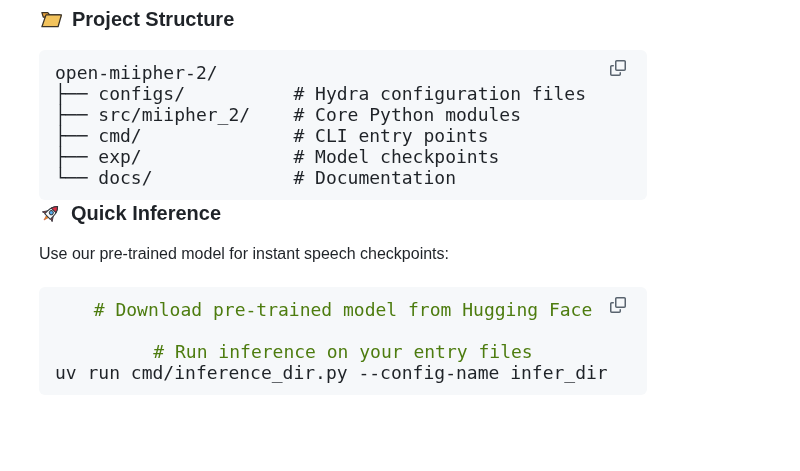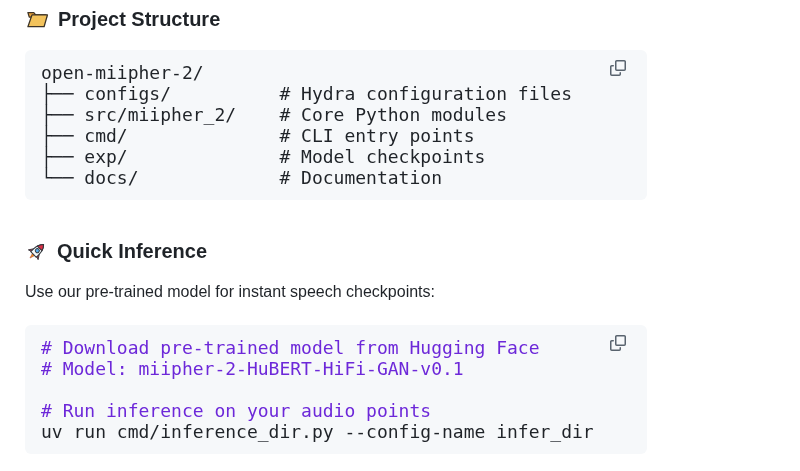--- a/index.html
+++ b/index.html
@@ -6,36 +6,35 @@
     margin: 0;
     padding: 0;
     background: #ffffff;
     width: 800px;
     height: 471px;
     overflow: hidden;
     font-family: "Liberation Sans", sans-serif;
     color: #1f2328;
   }
   .content {
-    padding: 6px 33px 0 25px;
+    padding: 6px 33px 0 39px;
     box-sizing: border-box;
     width: 680px;
   }
   .section-heading {
     display: flex;
     align-items: center;
     gap: 9px;
     font-size: 20px;
     line-height: 26px;
     font-weight: 700;
     color: #1f2328;
     margin: 0 0 18px 0;
   }
   .section-heading.second {
-    margin-top: 38px;
   }
   .heading-icon {
     flex: 0 0 auto;
     display: inline-flex;
   }
   .intro-text {
     font-size: 16px;
     line-height: 19px;
     margin: 0 0 24px 0;
     color: #1f2328;
@@ -55,21 +54,22 @@
     font-family: "DejaVu Sans Mono", "Liberation Mono", monospace;
     font-size: 18px;
     line-height: 21px;
     color: #1f2328;
   }
   .code-line {
     white-space: pre;
     min-height: 21px;
   }
   .code-line.comment {
-    color: #6d28d9;
+    color: #4d7c0f;
+    text-align: center;
   }
   .copy-button {
     position: absolute;
     top: 10px;
     right: 20px;
     width: 18px;
     height: 18px;
     padding: 0;
     border: none;
     background: transparent;
@@ -121,21 +121,21 @@
           <circle cx="12" cy="10.8" r="2.1" fill="#55acee" stroke="#31373d" stroke-width="1"></circle>
         </g>
       </svg>
     </span>
     <span>Quick Inference</span>
   </h2>
 
   <p class="intro-text">Use our pre-trained model for instant speech checkpoints:</p>
 
   <div class="code-block second-block">
-    <pre class="code"><div class="code-line comment"># Download pre-trained model from Hugging Face</div><div class="code-line comment"># Model: miipher-2-HuBERT-HiFi-GAN-v0.1</div><div class="code-line blank"></div><div class="code-line comment"># Run inference on your audio points</div><div class="code-line">uv run cmd/inference_dir.py --config-name infer_dir</div></pre>
+    <pre class="code"><div class="code-line comment"># Download pre-trained model from Hugging Face</div><div class="code-line blank"></div><div class="code-line comment"># Run inference on your entry files</div><div class="code-line">uv run cmd/inference_dir.py --config-name infer_dir</div></pre>
     <button class="copy-button">
       <span>
         <svg width="16" height="16" viewBox="0 0 16 16" aria-hidden="true">
           <path d="M0 6.75C0 5.784.784 5 1.75 5h1.5a.75.75 0 0 1 0 1.5h-1.5a.25.25 0 0 0-.25.25v7.5c0 .138.112.25.25.25h7.5a.25.25 0 0 0 .25-.25v-1.5a.75.75 0 0 1 1.5 0v1.5A1.75 1.75 0 0 1 9.25 16h-7.5A1.75 1.75 0 0 1 0 14.25Z"></path>
           <path d="M5 1.75C5 .784 5.784 0 6.75 0h7.5C15.216 0 16 .784 16 1.75v7.5A1.75 1.75 0 0 1 14.25 11h-7.5A1.75 1.75 0 0 1 5 9.25Zm1.75-.25a.25.25 0 0 0-.25.25v7.5c0 .138.112.25.25.25h7.5a.25.25 0 0 0 .25-.25v-7.5a.25.25 0 0 0-.25-.25Z"></path>
         </svg>
       </span>
     </button>
   </div>
 

